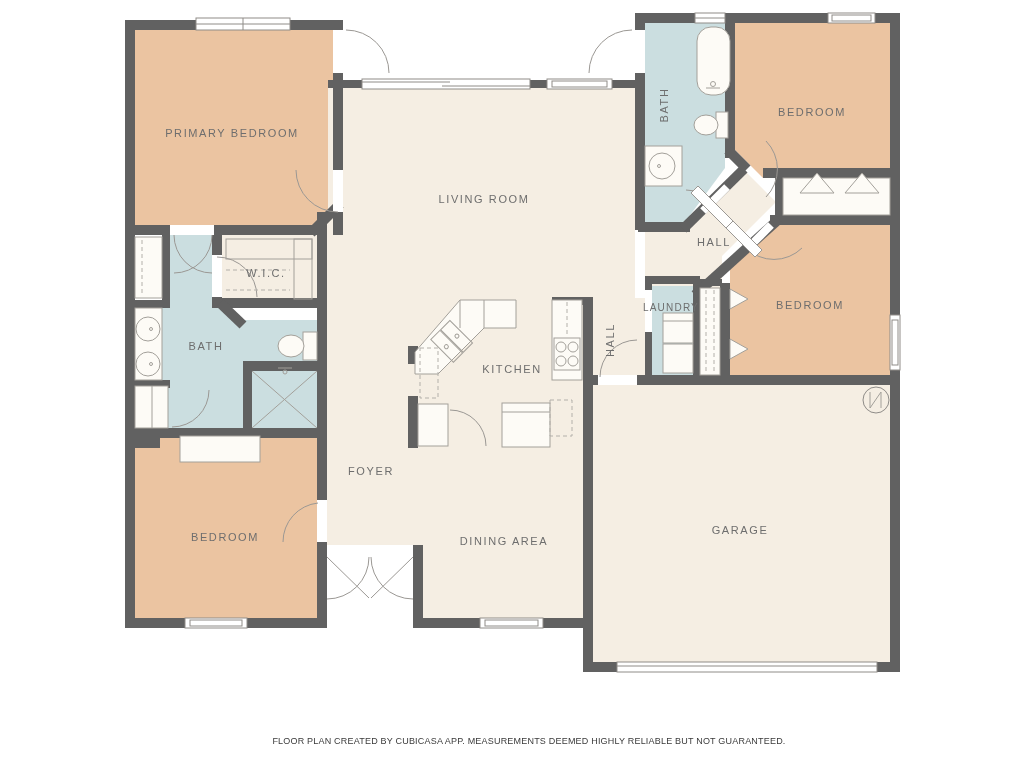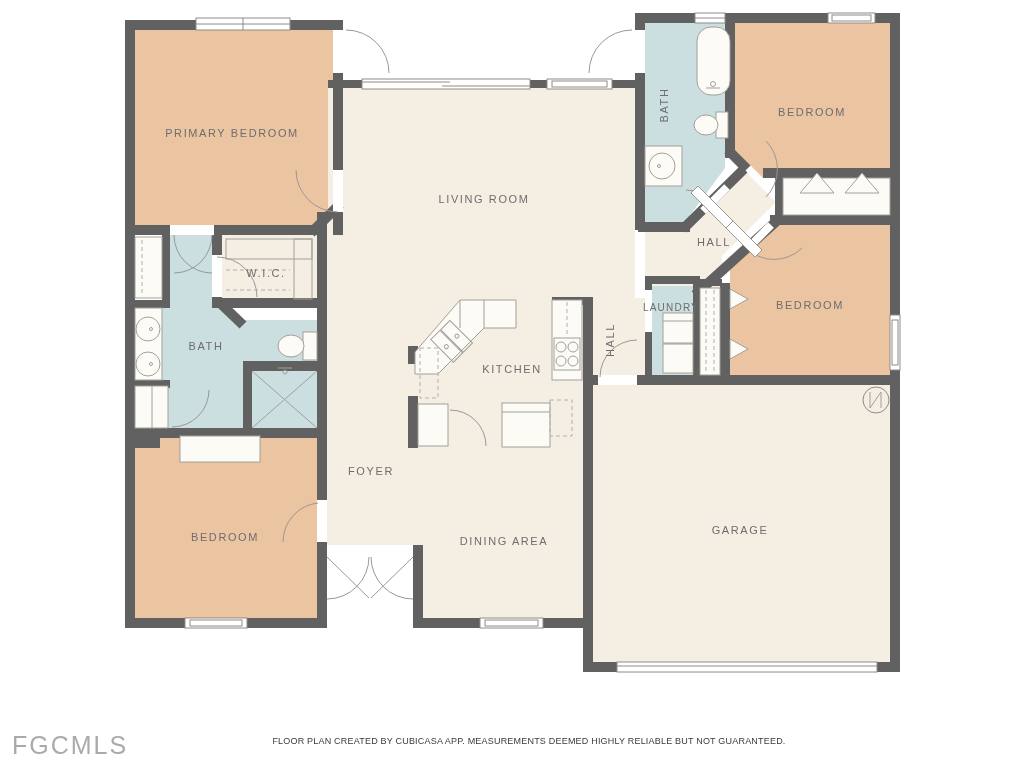--- a/index.html
+++ b/index.html
@@ -291,15 +291,14 @@
     <text class="room-label" x="740" y="534">GARAGE</text>
     <text class="room-label" x="812" y="116">BEDROOM</text>
     <text class="room-label" x="810" y="309">BEDROOM</text>
     <text class="room-label" x="714" y="246">HALL</text>
     <text class="room-label small" x="671" y="311">LAUNDRY</text>
     <text class="room-label" transform="rotate(-90 664 105)" x="664" y="109">BATH</text>
     <text class="room-label" transform="rotate(-90 610 340)" x="610" y="344">HALL</text>
   </g>
 </svg>
 
-<div id="watermark">FGCMLS</div>
 <div id="footer">FLOOR PLAN CREATED BY CUBICASA APP. MEASUREMENTS DEEMED HIGHLY RELIABLE BUT NOT GUARANTEED.</div>
 </div>
 
 </body></html>

